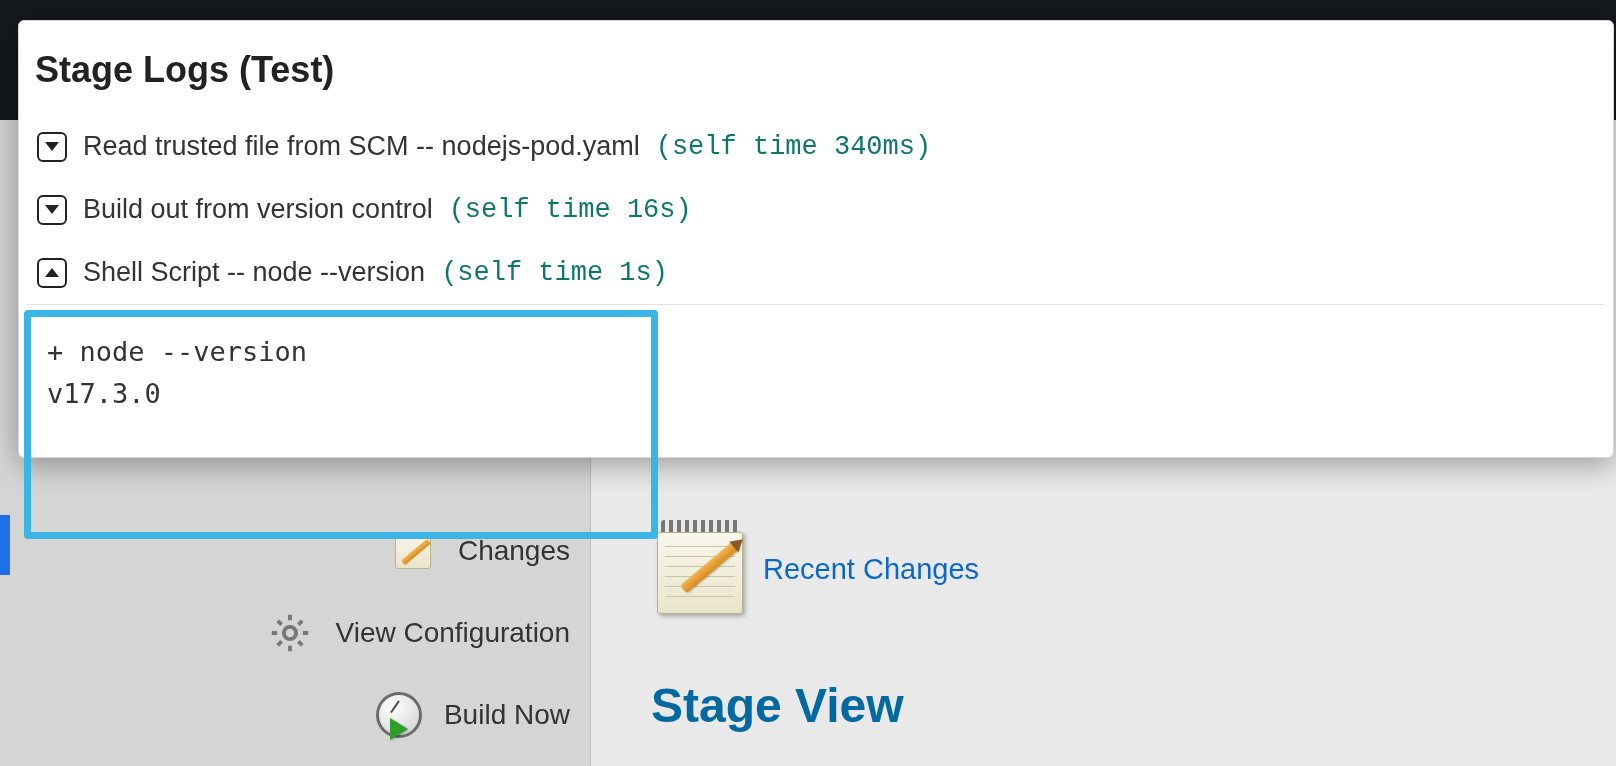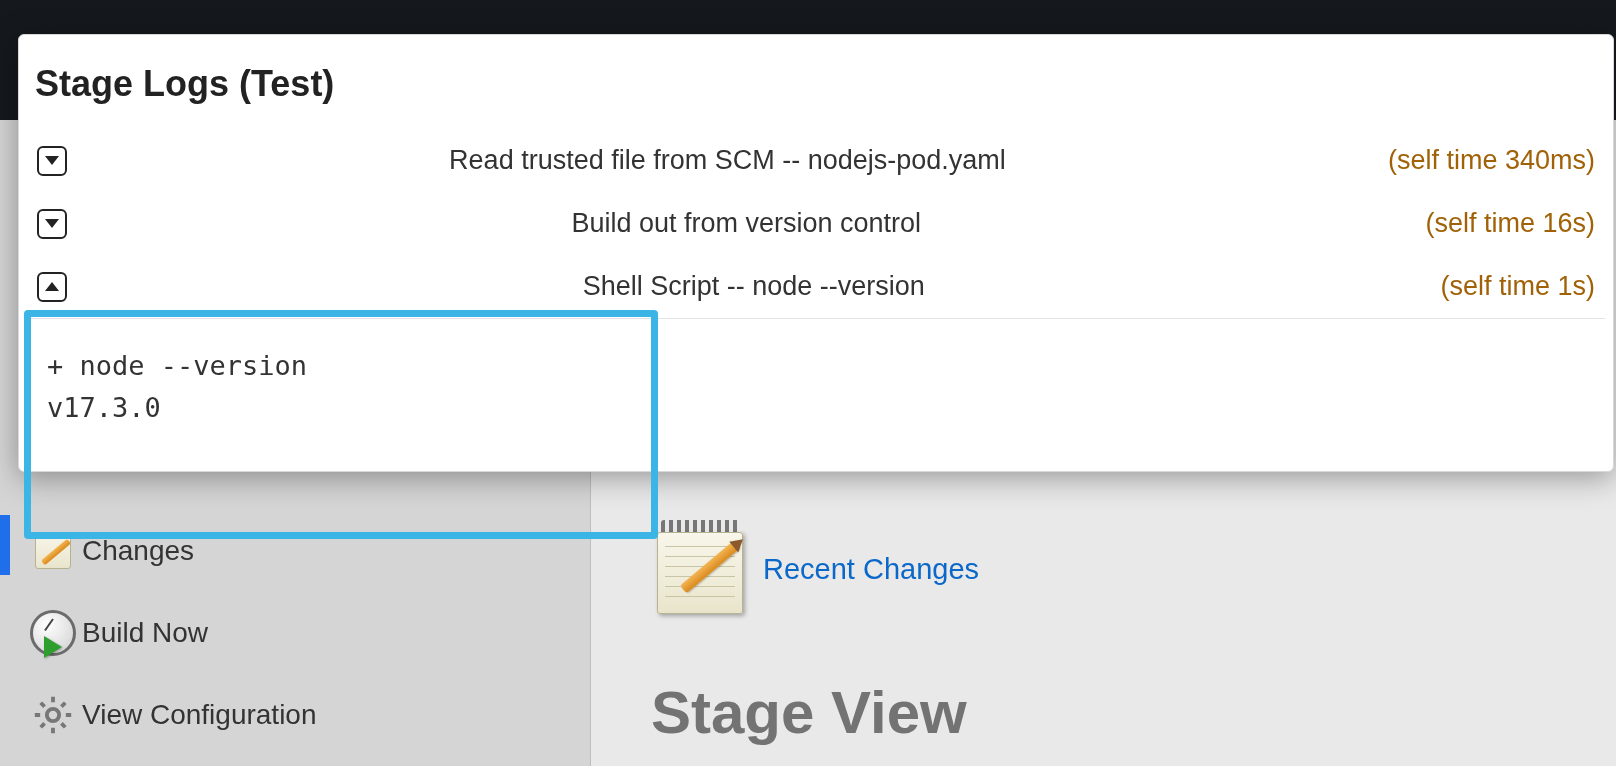--- a/index.html
+++ b/index.html
@@ -41,26 +41,27 @@
     left: 0;
     top: 395px;
     width: 10px;
     height: 60px;
     background: #1f6feb;
   }
 
   .side-item {
     display: flex;
     align-items: center;
-    gap: 6px;
+    gap: 22px;
     height: 82px;
     font-size: 28px;
     color: #333;
     cursor: pointer;
     padding-left: 10px;
+    justify-content: flex-end;
   }
 
   .side-icon {
     width: 46px;
     height: 46px;
     display: flex;
     align-items: center;
     justify-content: center;
   }
 
@@ -81,31 +82,31 @@
     margin-bottom: 60px;
   }
 
   .recent-changes-link {
     color: #0b68c9;
     font-size: 29px;
     cursor: pointer;
   }
 
   .stage-view-heading {
-    font-size: 60px;
+    font-size: 48px;
     font-weight: 700;
-    color: #737373;
+    color: #0369a1;
   }
 
   
   .modal {
     position: absolute;
     left: 18px;
     right: 2px;
-    top: 34px;
+    top: 20px;
     background: #ffffff;
     border-radius: 6px;
     box-shadow: 0 6px 30px rgba(0,0,0,0.35);
     z-index: 20;
     border: 1px solid #d8d8d8;
   }
 
   .modal-inner {
     padding: 24px 8px 8px 8px;
   }
@@ -117,26 +118,26 @@
   }
 
   .log-row {
     display: flex;
     align-items: center;
     gap: 16px;
     padding: 16px 10px;
     font-size: 27px;
     color: #333;
     cursor: pointer;
-    justify-content: space-between;
   }
 
   .log-row .self-time {
-    color: #a16207;
+    color: #0f766e;
     font-weight: 400;
+    font-family: Liberation Mono, monospace;
   }
 
   .log-row .title {
     font-weight: 400;
   }
 
   .toggle-box {
     width: 26px;
     height: 26px;
     border: 2.5px solid #222;
@@ -285,42 +286,42 @@
     <div class="blue-strip"></div>
 
     <div class="side-item">
       <span class="side-icon">
         <span class="mini-note">
             <span class="sheet"></span>
             <span class="pencil"></span>
           </span>
       </span>
       <span>Changes</span>
+    </div>
+
+    <div class="side-item">
+      <span class="side-icon gear">
+        <svg viewBox="0 0 24 24" width="46" height="46" fill="none" stroke="#777" stroke-width="2">
+          <circle cx="12" cy="12" r="3.2"></circle>
+          <path d="M12 2.5v2.8M12 18.7v2.8M21.5 12h-2.8M5.3 12H2.5M18.4 5.6l-2 2M7.6 16.4l-2 2M18.4 18.4l-2-2M7.6 7.6l-2-2"></path>
+        </svg>
+      </span>
+      <span>View Configuration</span>
     </div>
 
     <div class="side-item">
       <span class="side-icon">
         <span class="clock-play">
             <span class="ring"></span>
             <span class="hand"></span>
             <span class="tri"></span>
           </span>
       </span>
       <span>Build Now</span>
     </div>
-
-    <div class="side-item">
-      <span class="side-icon gear">
-        <svg viewBox="0 0 24 24" width="46" height="46" fill="none" stroke="#777" stroke-width="2">
-          <circle cx="12" cy="12" r="3.2"></circle>
-          <path d="M12 2.5v2.8M12 18.7v2.8M21.5 12h-2.8M5.3 12H2.5M18.4 5.6l-2 2M7.6 16.4l-2 2M18.4 18.4l-2-2M7.6 7.6l-2-2"></path>
-        </svg>
-      </span>
-      <span>View Configuration</span>
-    </div>
   </div>
 
   <div class="main">
     <div class="recent-changes-row">
       <span class="notepad">
         <span class="binding"></span>
           <span class="sheet"></span>
           <span class="lines"></span>
           <span class="pencil"></span>
       </span>

